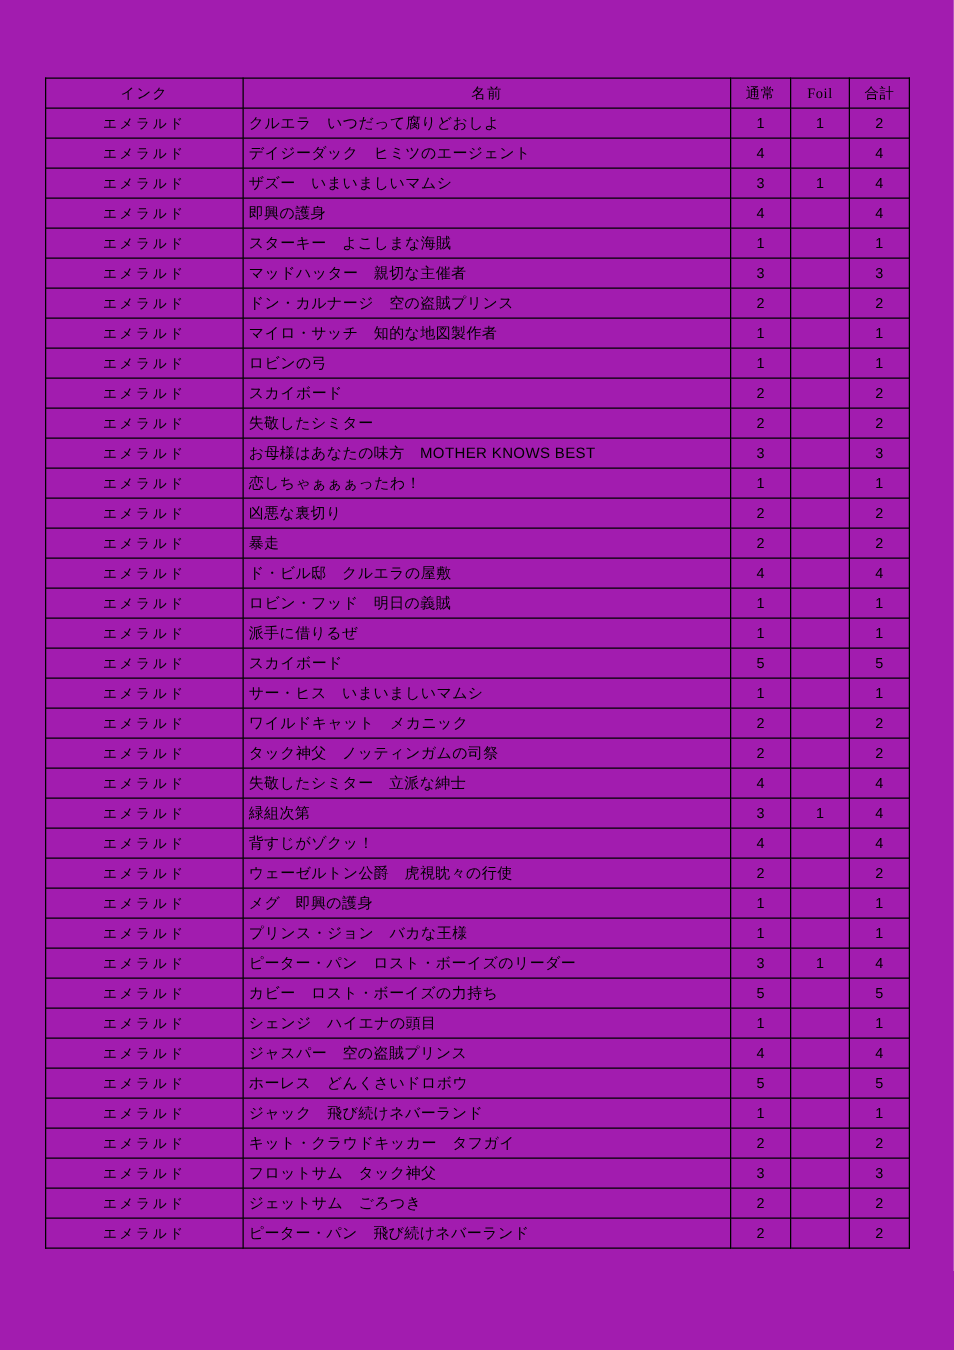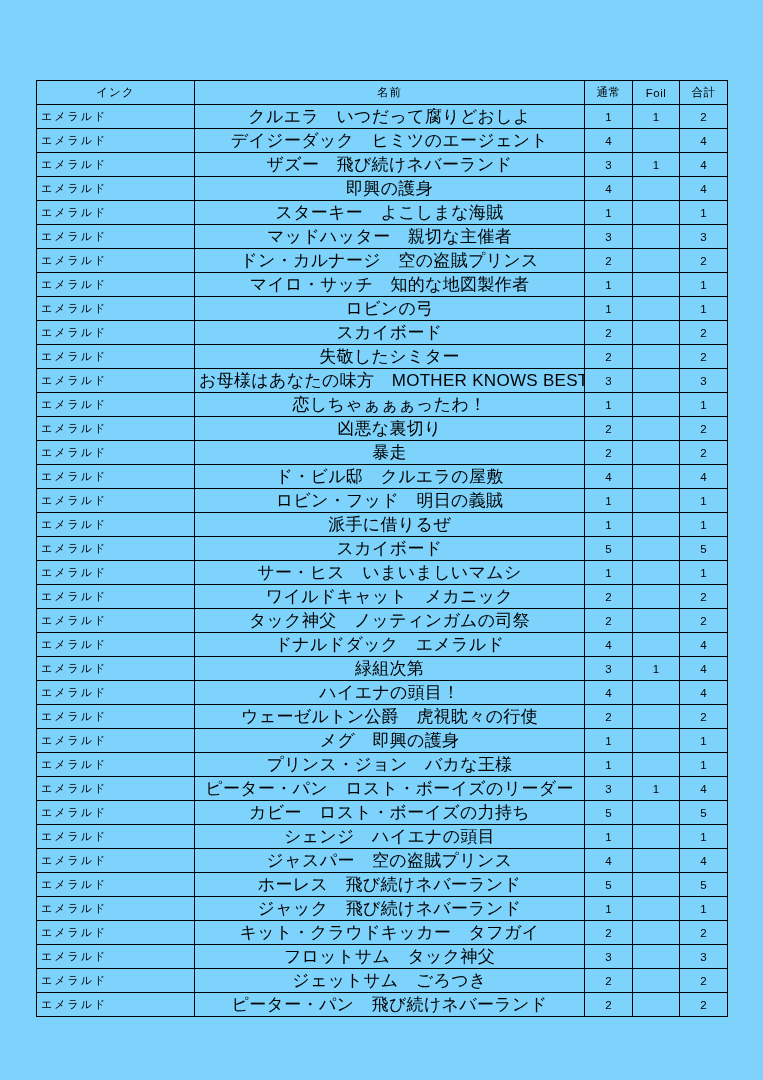--- a/index.html
+++ b/index.html
@@ -11,23 +11,23 @@
     width: 763px;
     height: 1080px;
     font-family: "Liberation Sans", "DejaVu Sans", sans-serif;
     color: #000000;
     overflow: hidden;
   }
   .page {
     position: relative;
     width: 763px;
     height: 1080px;
-    background: #7dd3fc;
+    background: #a21caf;
     box-sizing: border-box;
-    padding: 80px 36px 0 36px;
+    padding: 62px 36px 0 36px;
   }
   table.card-table {
     border-collapse: collapse;
     width: 691px;
     table-layout: fixed;
     font-size: 11px;
   }
   table.card-table col.col-ink { width: 158px; }
   table.card-table col.col-name { width: 390px; }
   table.card-table col.col-normal { width: 48px; }
@@ -44,31 +44,32 @@
     white-space: nowrap;
     overflow: hidden;
   }
   table.card-table thead th {
     text-align: center;
     font-size: 11.5px;
     letter-spacing: 1px;
   }
   table.card-table thead th.h-num {
     letter-spacing: 0.5px;
+    font-family: Liberation Serif, serif;
   }
   td.ink {
-    text-align: left;
+    text-align: center;
     letter-spacing: 2px;
     font-size: 11px;
   }
   td.name {
-    text-align: center;
+    text-align: left;
     padding-left: 6px;
     letter-spacing: 0.3px;
-    font-size: 17px;
+    font-size: 12px;
   }
   td.num {
     text-align: center;
     font-size: 11.5px;
   }
 </style>
 </head>
 <body>
 
 <div class="page">
@@ -99,21 +100,21 @@
         </tr>
         <tr>
           <td class="ink">エメラルド</td>
           <td class="name">デイジーダック　ヒミツのエージェント</td>
           <td class="num">4</td>
           <td class="num"></td>
           <td class="num">4</td>
         </tr>
         <tr>
           <td class="ink">エメラルド</td>
-          <td class="name">ザズー　飛び続けネバーランド</td>
+          <td class="name">ザズー　いまいましいマムシ</td>
           <td class="num">3</td>
           <td class="num">1</td>
           <td class="num">4</td>
         </tr>
         <tr>
           <td class="ink">エメラルド</td>
           <td class="name">即興の護身</td>
           <td class="num">4</td>
           <td class="num"></td>
           <td class="num">4</td>
@@ -239,35 +240,35 @@
         </tr>
         <tr>
           <td class="ink">エメラルド</td>
           <td class="name">タック神父　ノッティンガムの司祭</td>
           <td class="num">2</td>
           <td class="num"></td>
           <td class="num">2</td>
         </tr>
         <tr>
           <td class="ink">エメラルド</td>
-          <td class="name">ドナルドダック　エメラルド</td>
+          <td class="name">失敬したシミター　立派な紳士</td>
           <td class="num">4</td>
           <td class="num"></td>
           <td class="num">4</td>
         </tr>
         <tr>
           <td class="ink">エメラルド</td>
           <td class="name">緑組次第</td>
           <td class="num">3</td>
           <td class="num">1</td>
           <td class="num">4</td>
         </tr>
         <tr>
           <td class="ink">エメラルド</td>
-          <td class="name">ハイエナの頭目！</td>
+          <td class="name">背すじがゾクッ！</td>
           <td class="num">4</td>
           <td class="num"></td>
           <td class="num">4</td>
         </tr>
         <tr>
           <td class="ink">エメラルド</td>
           <td class="name">ウェーゼルトン公爵　虎視眈々の行使</td>
           <td class="num">2</td>
           <td class="num"></td>
           <td class="num">2</td>
@@ -309,21 +310,21 @@
         </tr>
         <tr>
           <td class="ink">エメラルド</td>
           <td class="name">ジャスパー　空の盗賊プリンス</td>
           <td class="num">4</td>
           <td class="num"></td>
           <td class="num">4</td>
         </tr>
         <tr>
           <td class="ink">エメラルド</td>
-          <td class="name">ホーレス　飛び続けネバーランド</td>
+          <td class="name">ホーレス　どんくさいドロボウ</td>
           <td class="num">5</td>
           <td class="num"></td>
           <td class="num">5</td>
         </tr>
         <tr>
           <td class="ink">エメラルド</td>
           <td class="name">ジャック　飛び続けネバーランド</td>
           <td class="num">1</td>
           <td class="num"></td>
           <td class="num">1</td>

